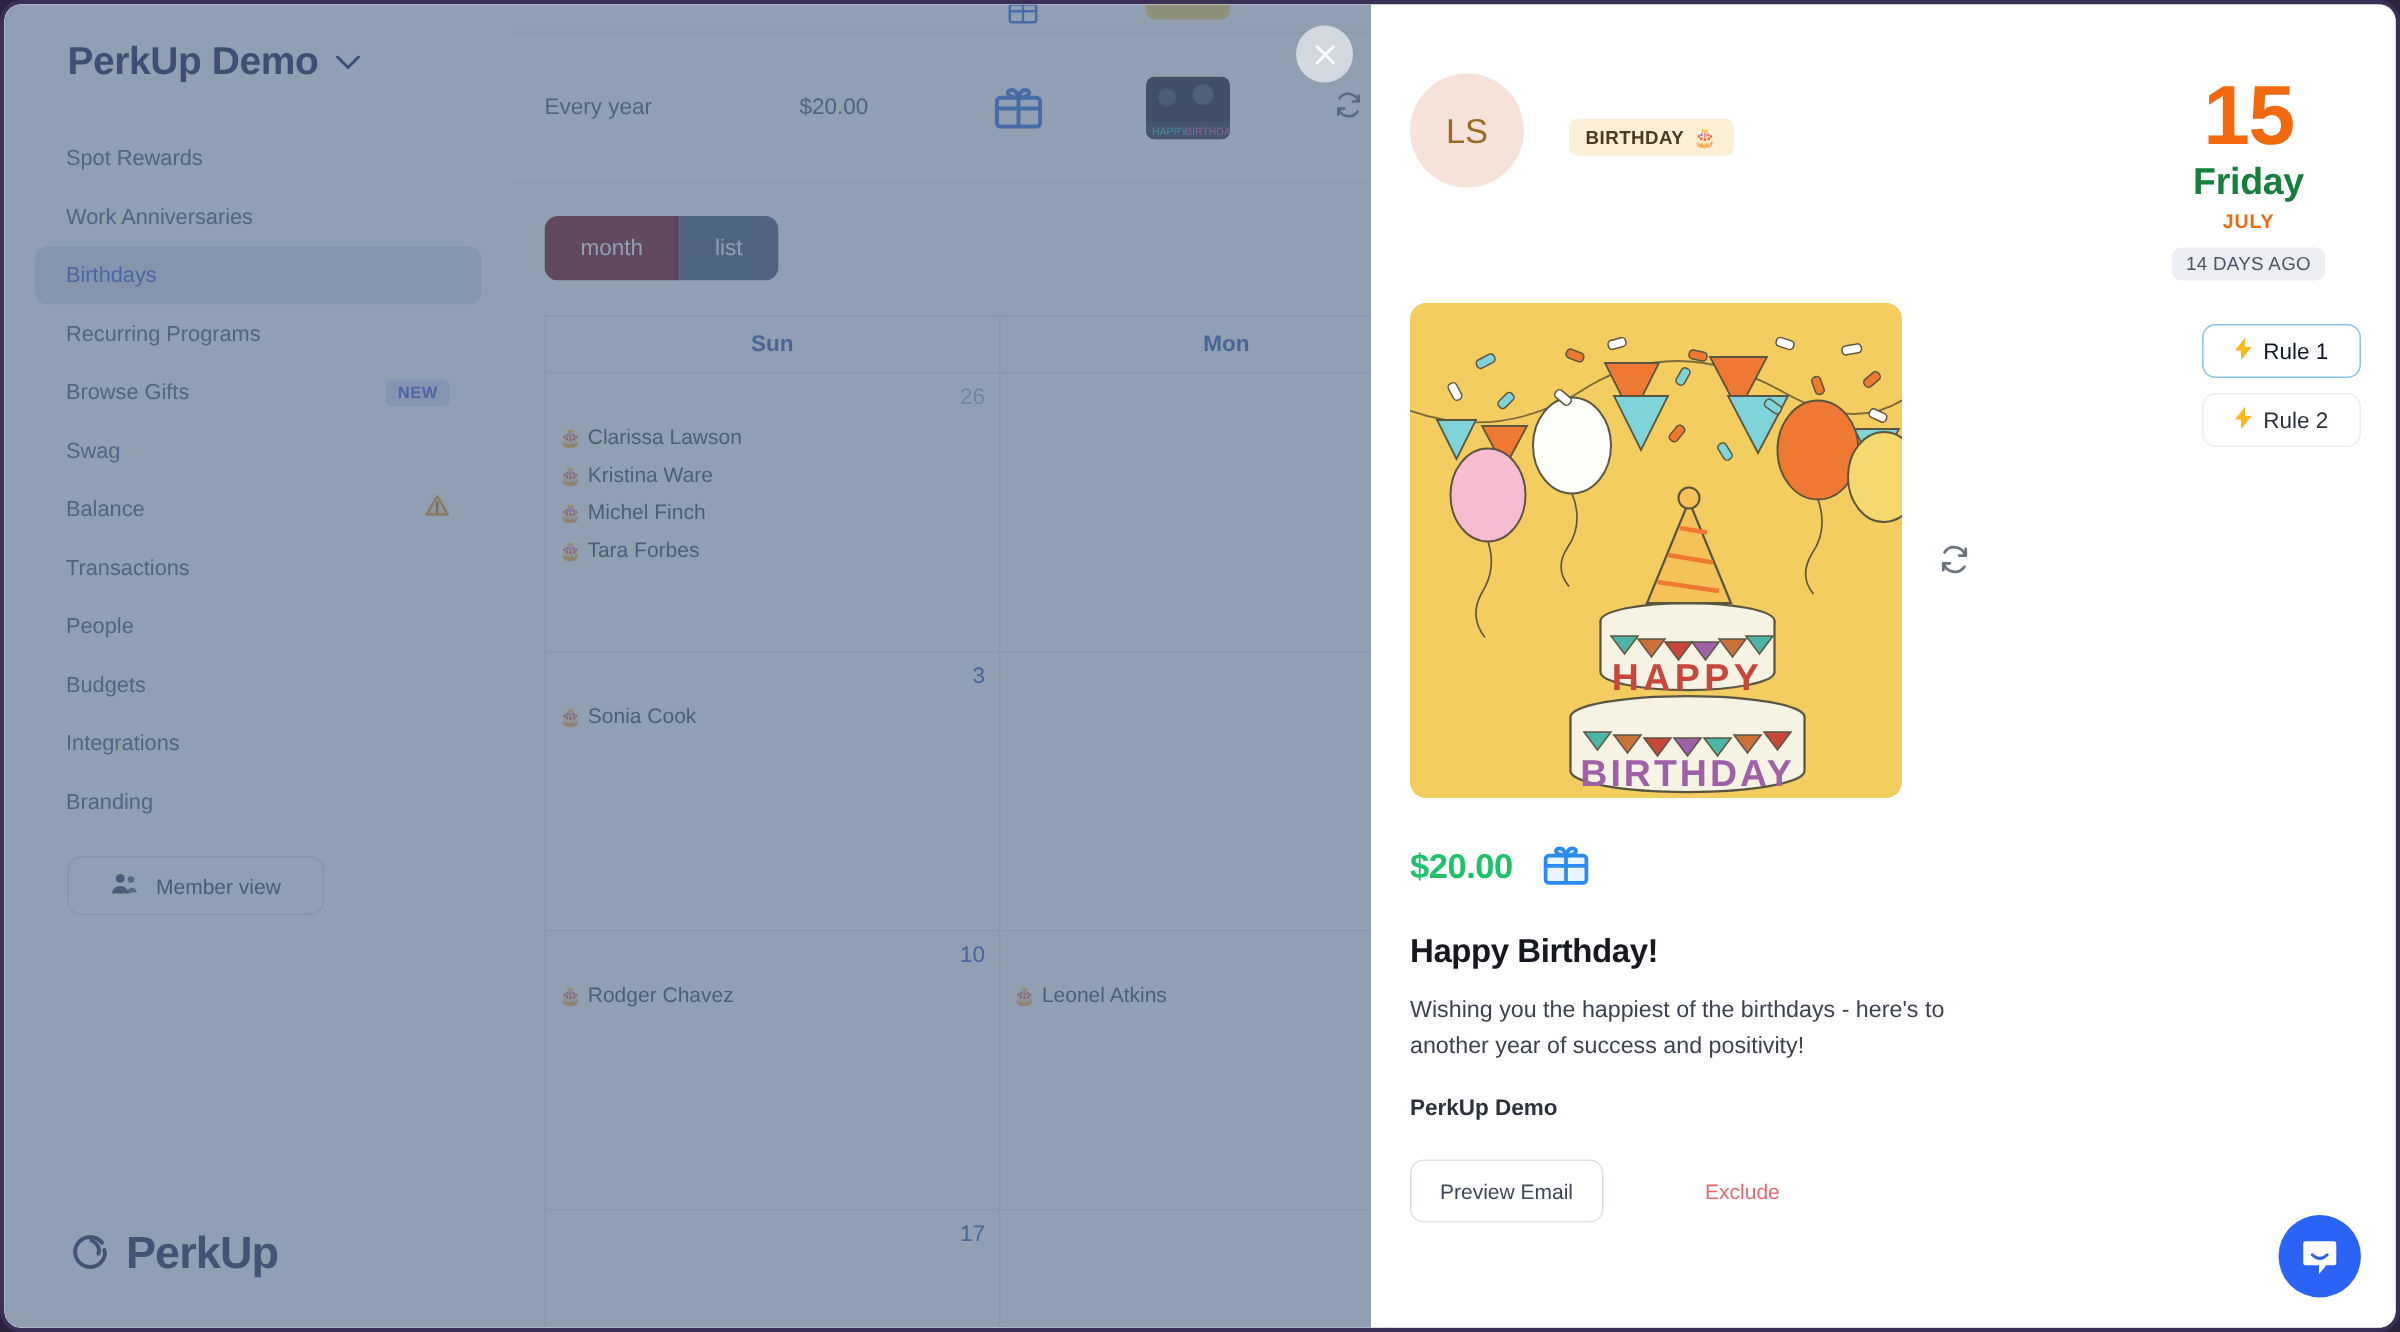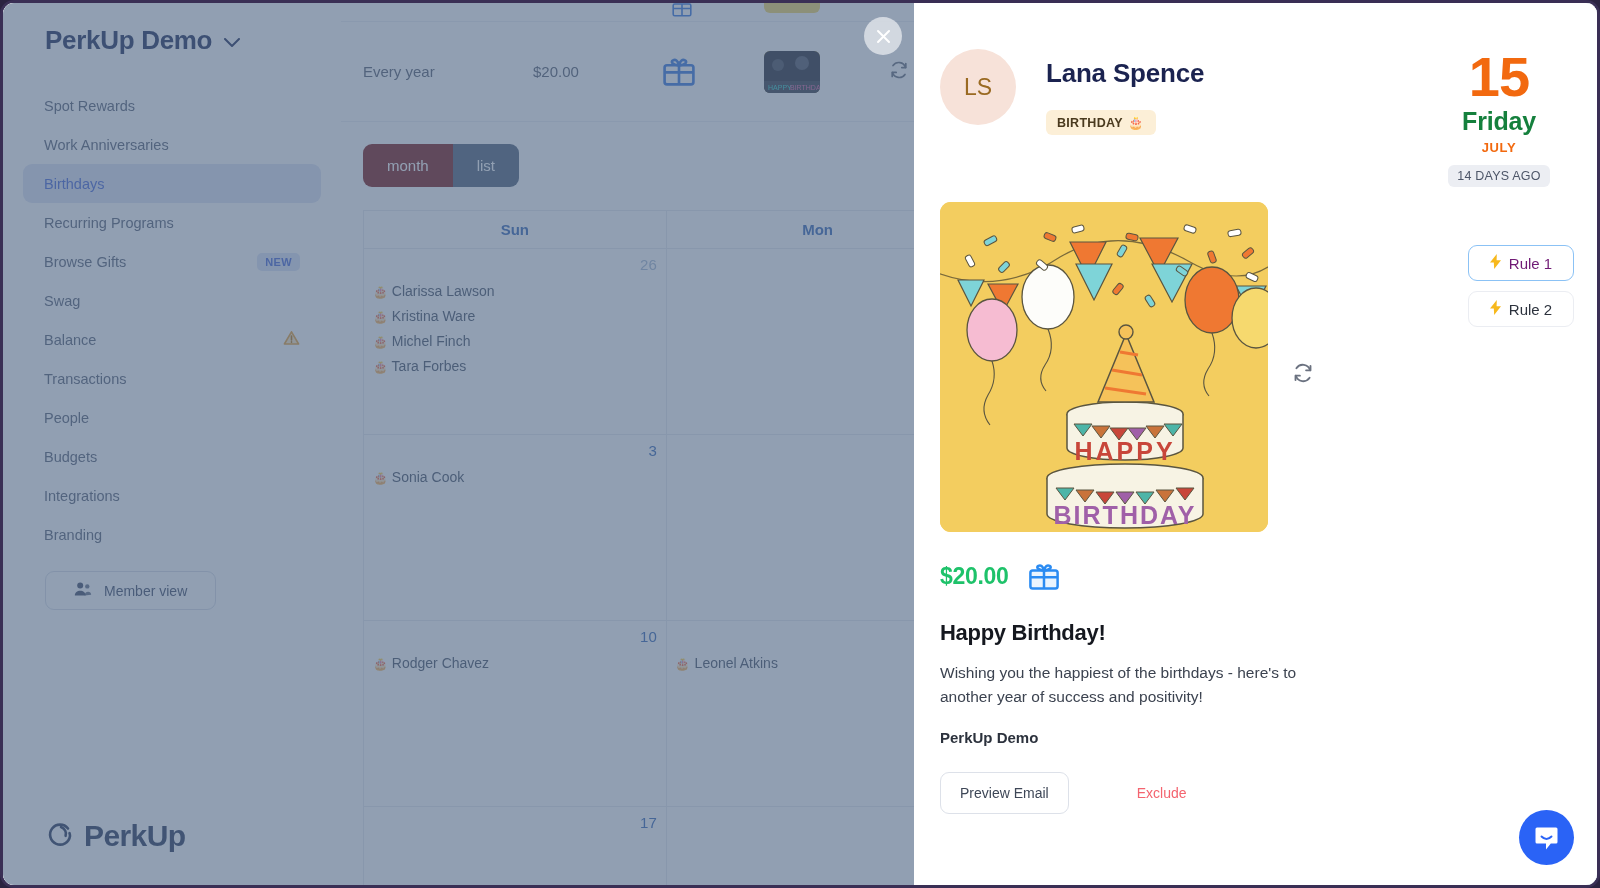--- a/index.html
+++ b/index.html
@@ -189,21 +189,21 @@
   }
   .btn-exclude { font-size: 14px; color: #f4646f; margin-left: 40px; }
 
   .rules { position: absolute; right: 26px; top: 213px; width: 106px; }
   .rule {
     display: flex; align-items: center; justify-content: center; gap: 8px;
     height: 36px; border-radius: 9px; font-size: 15px;
     border: 1px solid #ebedf2; background: #fff; color: #2c323d;
     margin-bottom: 10px;
   }
-  .rule.sel { border-color: #8bc2f5; color: #701a75; margin-top: 29px; }
+  .rule.sel { border-color: #8bc2f5; color: #0f172a; }
   .bolt { color: #f7b81c; font-size: 14px; }
 
   .intercom {
     position: absolute; z-index: 20; right: 23px; bottom: 20px;
     width: 55px; height: 55px; border-radius: 50%;
     background: #2a63f6;
     display: flex; align-items: center; justify-content: center;
   }
 </style>
 </head>
@@ -460,21 +460,20 @@
       </svg>
   </div>
 
   <div id="drawer">
 
     <div class="dw-head">
       <div class="avatar">
         <span>LS</span>
       </div>
       <div class="dw-who">
-        <div class="dw-name">Lana Spence</div>
         <div class="dw-tag">
           <span>BIRTHDAY</span>
           <span>🎂</span>
         </div>
       </div>
       <div class="dw-date">
         <div class="dd-num">15</div>
         <div class="dd-dow">Friday</div>
         <div class="dd-mon">JULY</div>
         <div class="dd-ago">14 DAYS AGO</div>

